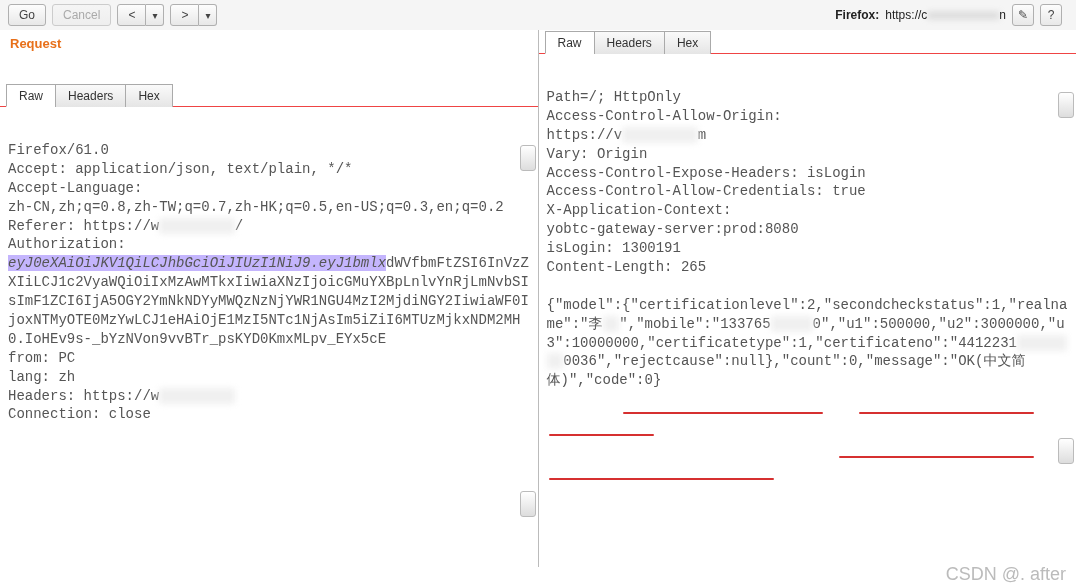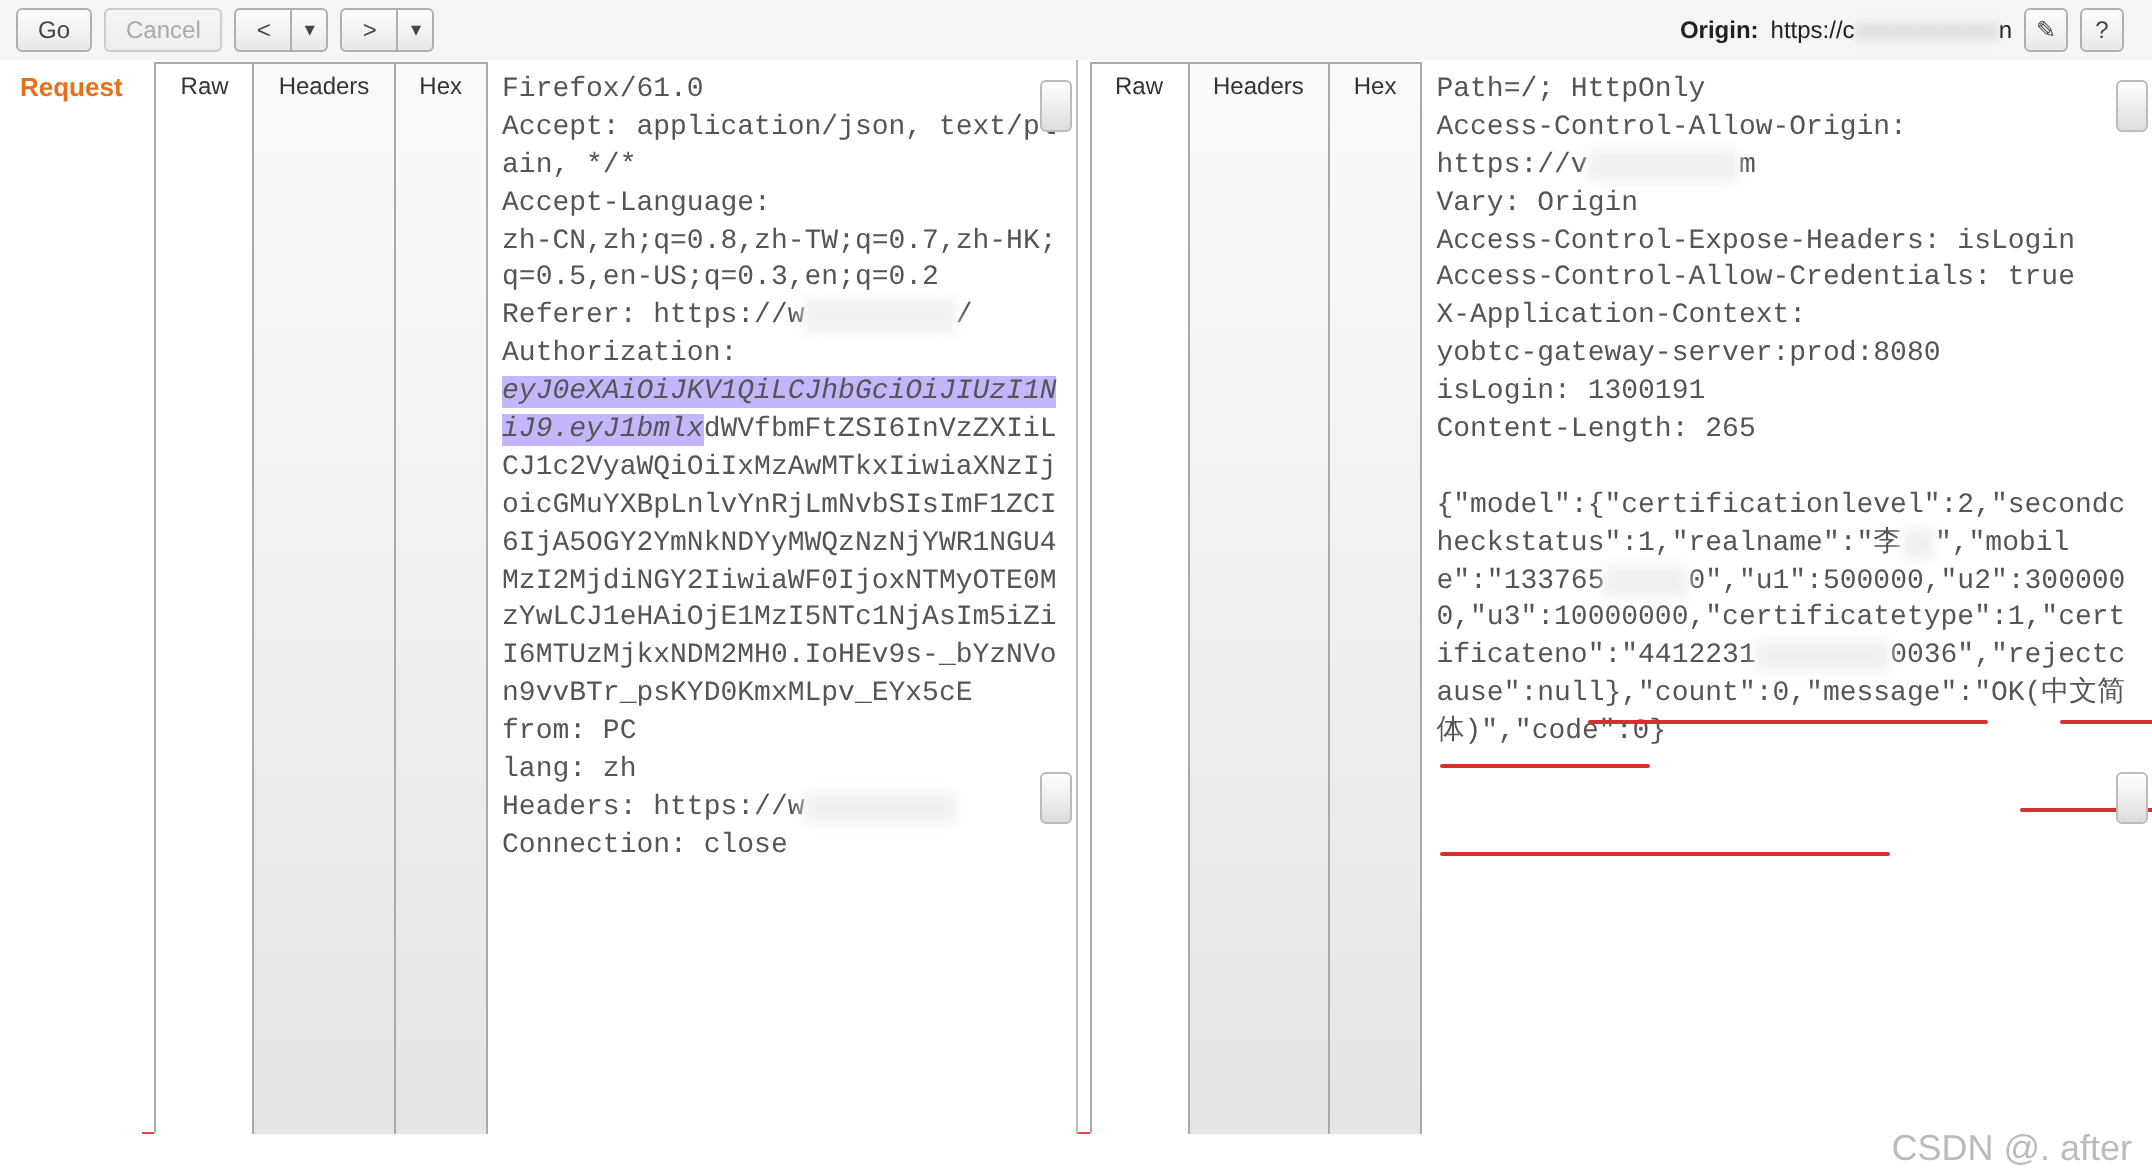--- a/index.html
+++ b/index.html
@@ -35,21 +35,21 @@
   .btn.disabled { color: #aaa; background: linear-gradient(#f5f5f5,#eee); border-color:#ccc; cursor:default; }
   .btn-split { display:inline-flex; }
   .btn-split .seg { border-radius: 3px 0 0 3px; padding-left:10px; padding-right:10px;}
   .btn-split .drop { border-left:none; border-radius:0 3px 3px 0; padding:3px 6px; font-size:10px;}
   .target-area { margin-left:auto; display:flex; align-items:center; gap:6px; padding-right:6px;}
   .target-label { font-weight:bold; color:#222;}
   .target-url { color:#222; position:relative;}
   .blur { filter: blur(3px); color:#aaa;}
   .icon-btn { width:22px; padding:0; }
   .panels { display:flex; height: calc(100% - 50px); }
-  .panel { flex:1; display:flex; flex-direction:row; border-right:1px solid #bbb; }
+  .panel { flex:1; display:flex; flex-direction:column; border-right:1px solid #bbb;gap:28px; }
   .panel:last-child{border-right:none;}
   .panel-title { color:#e8701a; font-weight:bold; padding:6px 10px 4px; font-size:13px;}
   .tab-bar { display:flex; border-bottom:1px solid #ef4444; padding-left:6px;}
   .tab {
     padding:4px 12px 3px; font-size:12px; border:1px solid #aaa; border-bottom:none;
     background:linear-gradient(#fafafa,#e5e5e5);
     margin-right:-1px; cursor:pointer; position:relative; top:1px;
     color:#333;
   }
   .tab.active { background:#fff; border-bottom:1px solid #fff; }
@@ -75,21 +75,21 @@
   <button class="btn disabled">Cancel</button>
   <span class="btn-split">
     <span class="btn seg">&lt;</span>
     <span class="btn drop">▾</span>
   </span>
   <span class="btn-split">
     <span class="btn seg">&gt;</span>
     <span class="btn drop">▾</span>
   </span>
   <div class="target-area">
-    <span class="target-label">Origin:</span>
+    <span class="target-label">Firefox:</span>
     <span class="target-url">
       <span>https://c</span><span class="blur">xxxxxxxxxxxx</span><span>n</span>
     </span>
     <button class="btn icon-btn">✎</button>
     <button class="btn icon-btn">?</button>
   </div>
 </div>
 
 <div class="panels">
 

